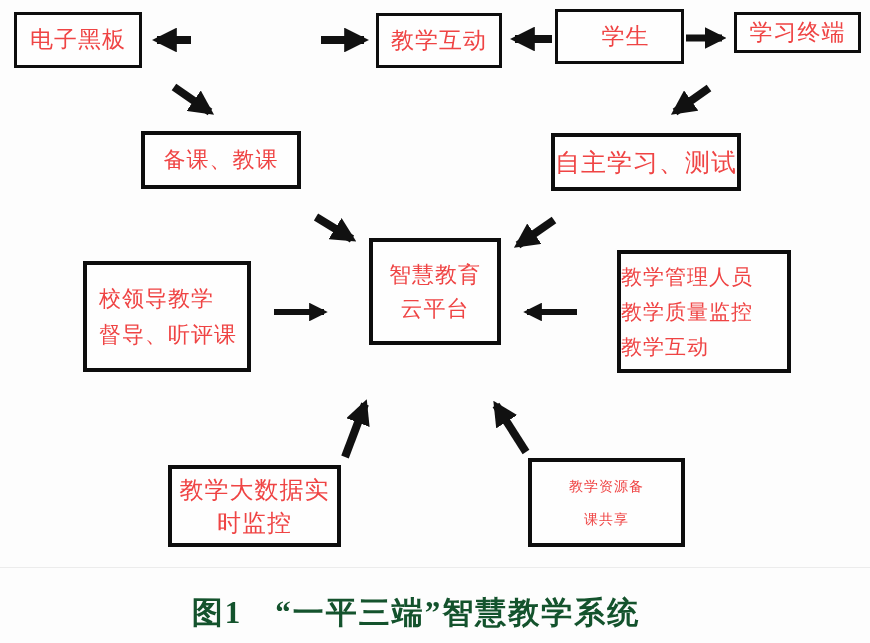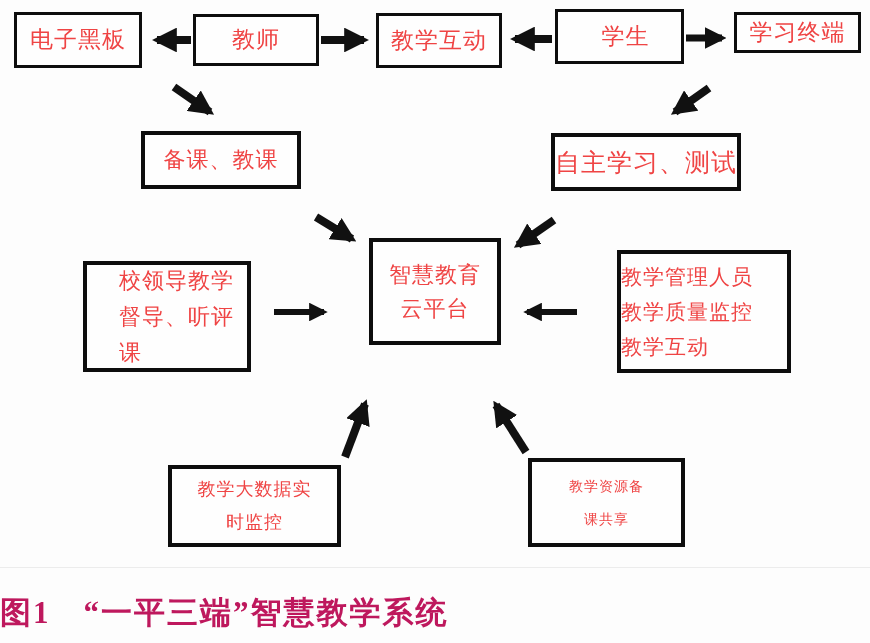--- a/index.html
+++ b/index.html
@@ -46,41 +46,42 @@
   .n-blackboard  { left: 14px;  top: 12px;  width: 128px; height: 56px; }
   .n-teacher     { left: 193px; top: 14px;  width: 126px; height: 52px; }
   .n-interaction { left: 376px; top: 13px;  width: 126px; height: 55px; }
   .n-student     { left: 555px; top: 9px;   width: 129px; height: 55px; padding-left: 12px; }
   .n-terminal    { left: 734px; top: 12px;  width: 127px; height: 41px; }
   
   .n-prepare     { left: 141px; top: 131px; width: 160px; height: 58px; font-size: 22px; }
   .n-selfstudy   { left: 551px; top: 133px; width: 190px; height: 58px; font-size: 25px; }
   
   .n-platform    { left: 369px; top: 238px; width: 132px; height: 107px; font-size: 22px; line-height: 34px; }
-  .n-leaders     { left: 83px;  top: 261px; width: 168px; height: 111px; font-size: 22px; line-height: 36px; padding-left: 32px; }
+  .n-leaders     { left: 83px;  top: 261px; width: 168px; height: 111px; font-size: 22px; line-height: 36px; padding-left: 12px; }
   .n-managers    { left: 617px; top: 250px; width: 174px; height: 123px; font-size: 21px; line-height: 35px; }
   
-  .n-bigdata     { left: 168px; top: 465px; width: 173px; height: 82px; font-size: 18px; line-height: 33px; }
+  .n-bigdata     { left: 168px; top: 465px; width: 173px; height: 82px; font-size: 24px; line-height: 33px; }
   .n-resources   { left: 528px; top: 458px; width: 157px; height: 89px; font-size: 14px; line-height: 33px; }
 
   .divider {
     position: absolute;
     left: 0; top: 567px;
     width: 870px; height: 1px;
     background: #ececec;
   }
   .caption {
     position: absolute;
     left: 0; top: 592px;
     width: 832px;
+    text-align: center;
     font-family: "Liberation Serif", "DejaVu Serif", serif;
     font-weight: bold;
     font-size: 31px;
     letter-spacing: 2px;
-    color: #be185d;
+    color: #14532d;
   }
 </style>
 </head>
 <body>
 
 <div class="canvas">
 
   <svg class="arrow-layer" viewBox="0 0 870 643">
     <defs>
       <marker id="ah" viewBox="0 0 10 10" refX="8" refY="5" markerWidth="3.1" markerHeight="3.1" orient="auto" markerUnits="strokeWidth">
@@ -101,23 +102,20 @@
 
     <line x1="274" y1="312" x2="324" y2="312" stroke="#111111" stroke-width="6" marker-end="url(#ah)"></line>
     <line x1="577" y1="312" x2="527" y2="312" stroke="#111111" stroke-width="6" marker-end="url(#ah)"></line>
 
     <line x1="345" y1="457" x2="365" y2="404" stroke="#111111" stroke-width="8" marker-end="url(#ah)"></line>
     <line x1="526" y1="452" x2="496" y2="405" stroke="#111111" stroke-width="8" marker-end="url(#ah)"></line>
   </svg>
 
   <div class="node n-blackboard">
     <span>电子黑板</span>
-  </div>
-  <div class="node n-teacher">
-    <span>教师</span>
   </div>
   <div class="node n-interaction">
     <span>教学互动</span>
   </div>
   <div class="node n-student">
     <span>学生</span>
   </div>
   <div class="node n-terminal">
     <span>学习终端</span>
   </div>

